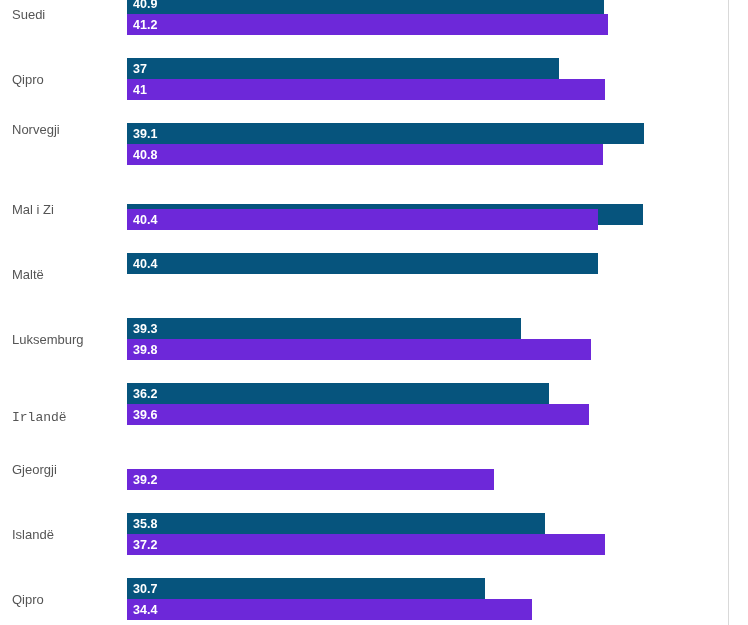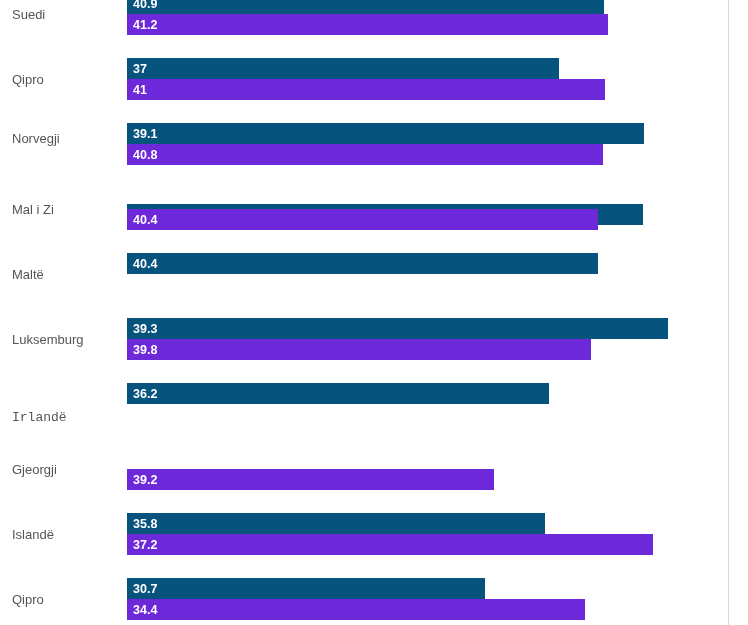--- a/index.html
+++ b/index.html
@@ -95,21 +95,21 @@
         <div class="row" style="top: 58px; height: 42px;">
           <div class="cat-label" style="top: 15px;">Qipro</div>
           <div class="bar bar-dark" style="top: 0px; width: 431.79px;">
             <span class="bar-value">37</span>
           </div>
           <div class="bar bar-light" style="top: 21px; width: 478.47px;">
             <span class="bar-value">41</span>
           </div>
         </div>
         <div class="row" style="top: 123px; height: 42px;">
-          <div class="cat-label" style="top: 9px; text-align: right;">Norvegji</div>
+          <div class="cat-label" style="top: 0; text-align: right;">Norvegji</div>
           <div class="bar bar-dark" style="top: 0px; width: 517px;">
             <span class="bar-value">39.1</span>
           </div>
           <div class="bar bar-light" style="top: 21px; width: 476.136px;">
             <span class="bar-value">40.8</span>
           </div>
         </div>
         <div class="row" style="top: 188px; height: 42px;">
           <div class="cat-label" style="top: 15px;">Mal i Zi</div>
           <div class="bar bar-dark" style="top: 16px; width: 516px;">
@@ -120,54 +120,57 @@
           </div>
         </div>
         <div class="row" style="top: 253px; height: 42px;">
           <div class="cat-label" style="top: 15px;">Maltë</div>
           <div class="bar bar-dark" style="top: 0px; width: 471.468px;">
             <span class="bar-value">40.4</span>
           </div>
         </div>
         <div class="row" style="top: 318px; height: 42px;">
           <div class="cat-label" style="top: 15px;">Luksemburg</div>
-          <div class="bar bar-dark" style="top: 0px; width: 541px;">
+          <div class="bar bar-dark" style="top: 0px; width: 394px;">
             <span class="bar-value">39.3</span>
           </div>
           <div class="bar bar-light" style="top: 21px; width: 464.466px;">
             <span class="bar-value">39.8</span>
           </div>
         </div>
         <div class="row" style="top: 383px; height: 42px;">
           <div class="cat-label" style="top: 28px; font-family: Liberation Mono, monospace;">Irlandë</div>
           <div class="bar bar-dark" style="top: 0px; width: 422.454px;">
             <span class="bar-value">36.2</span>
+          </div>
+          <div class="bar bar-light" style="top: 21px; width: 462.132px;">
+            <span class="bar-value">39.6</span>
           </div>
         </div>
         <div class="row" style="top: 448px; height: 42px;">
           <div class="cat-label" style="top: 15px;">Gjeorgji</div>
           <div class="bar bar-light" style="top: 21px; width: 367px;">
             <span class="bar-value">39.2</span>
           </div>
         </div>
         <div class="row" style="top: 513px; height: 42px;">
           <div class="cat-label" style="top: 15px;">Islandë</div>
           <div class="bar bar-dark" style="top: 0px; width: 417.786px;">
             <span class="bar-value">35.8</span>
           </div>
-          <div class="bar bar-light" style="top: 21px; width: 478px; padding-left: 48px;">
+          <div class="bar bar-light" style="top: 21px; width: 478px;">
             <span class="bar-value">37.2</span>
           </div>
         </div>
         <div class="row" style="top: 578px; height: 42px;">
           <div class="cat-label" style="top: 15px;">Qipro</div>
           <div class="bar bar-dark" style="top: 0px; width: 358.269px;">
             <span class="bar-value">30.7</span>
           </div>
-          <div class="bar bar-light" style="top: 21px; width: 458px;">
+          <div class="bar bar-light" style="top: 21px; width: 405px;">
             <span class="bar-value">34.4</span>
           </div>
         </div>
       </div>
   </div>
 
   <div id="right-divider"></div>
   <div id="right-gutter"></div>
 
 </div>

